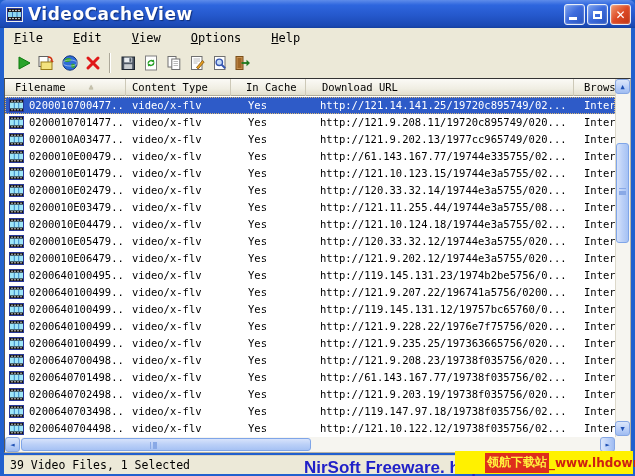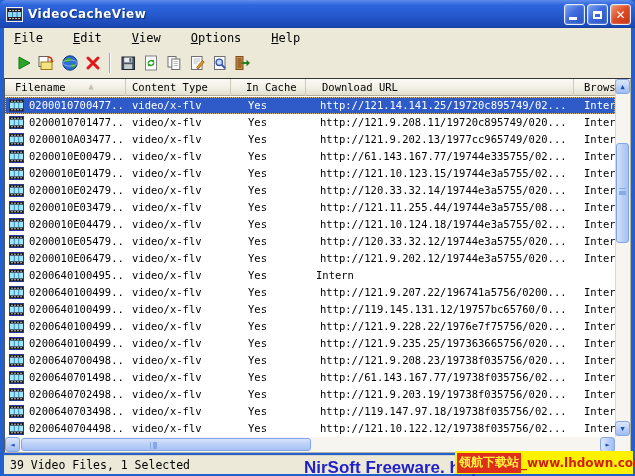--- a/index.html
+++ b/index.html
@@ -7,21 +7,21 @@
   body { font-family:"DejaVu Sans Mono", monospace; }
 
   .window { position:relative; width:635px; height:476px; background:#2160CE; }
 
   
   .titlebar { position:absolute; left:0; top:0; width:635px; height:28px;
     background:linear-gradient(180deg,#5E8CEA 0%,#2E66DE 18%,#2558CC 55%,#1B49B4 92%,#16409E 100%);
     border-radius:6px 6px 0 0; display:flex; align-items:center; }
   .app-icon { margin-left:6px; width:17px; height:15px; display:inline-block; }
   .title { color:#fff; font-family:"DejaVu Sans", sans-serif; font-weight:bold;
-    font-size:12px; margin-left:5px; letter-spacing:0.5px;
+    font-size:17px; margin-left:5px; letter-spacing:0.5px;
     text-shadow:1px 1px 1px #10307A; }
   .caption-buttons { position:absolute; right:4px; top:4px; display:flex; gap:2px; }
   .cap-btn { width:21px; height:21px; border:1px solid #E8EEF8; border-radius:3px;
     display:flex; align-items:center; justify-content:center; position:relative;
     box-shadow:inset 0 0 2px rgba(255,255,255,.6); }
   .cap-btn.min, .cap-btn.max {
     background:linear-gradient(135deg,#7FA4EE 0%,#3E6CDD 45%,#2853BE 100%); }
   .cap-btn.close {
     background:linear-gradient(135deg,#F09A70 0%,#DD4A26 50%,#BE3414 100%); }
   .glyph-min { position:absolute; left:4px; bottom:4px; width:8px; height:3px; background:#fff; }
@@ -96,21 +96,21 @@
   
   .statusbar { position:absolute; left:4px; top:455px; width:627px; height:19px;
     background:#ECE9D8; border-top:1px solid #D8D4C4; font-size:11.5px; color:#000; }
   .status-left { position:absolute; left:6px; top:2px;text-align:center; }
   .status-freeware { position:absolute; left:300px; top:2px;
     font-family:"Liberation Sans", sans-serif; font-weight:bold; font-size:17px; color:#2121C8; }
 
   
   .watermark { position:absolute; left:455px; top:451px; width:178px; height:23px;
     background:#FFF100; display:flex; align-items:center; z-index:30;
-    font-family:"DejaVu Sans", sans-serif; font-weight:bold; font-size:12px; white-space:nowrap; }
+    font-family:"DejaVu Sans", sans-serif; font-weight:bold; font-size:12px; white-space:nowrap;padding-left:28px; }
   .wm-chip { background:#DE2E1C; color:#FFEF3C; padding:1px 2px 2px 2px; margin-left:2px; }
   .wm-url { color:#CE1F12; }
 </style>
 </head>
 <body>
 
 <div class="window">
 
   <div class="titlebar">
     <span class="app-icon">
@@ -520,20 +520,21 @@
                 <circle cx="9" cy="10.7" r="0.7" fill="#fff"></circle>
                 <circle cx="12" cy="10.7" r="0.7" fill="#fff"></circle>
                 <rect x="4.8" y="3.8" width="1" height="5.4" fill="#3888C8"></rect>
                 <rect x="9.2" y="3.8" width="1" height="5.4" fill="#3888C8"></rect>
               </svg>
             </span>
             <span>0200640100495...</span>
           </span>
           <span class="cell c-type">video/x-flv</span>
           <span class="cell c-cache">Yes</span>
+          <span class="cell c-url">http://119.145.131.23/1974b2be5756/0...</span>
           <span class="cell c-browser">Intern</span>
         </div>
         <div class="row">
           <span class="cell c-file">
             <span class="film-icon">
               <svg width="15" height="13" viewBox="0 0 15 13">
                 <rect x="0.5" y="0.5" width="14" height="12" fill="#9EE6F8" stroke="#283898"></rect>
                 <rect x="1" y="1" width="13" height="2.6" fill="#141414"></rect>
                 <rect x="1" y="9.4" width="13" height="2.6" fill="#141414"></rect>
                 <circle cx="3" cy="2.3" r="0.7" fill="#fff"></circle>

